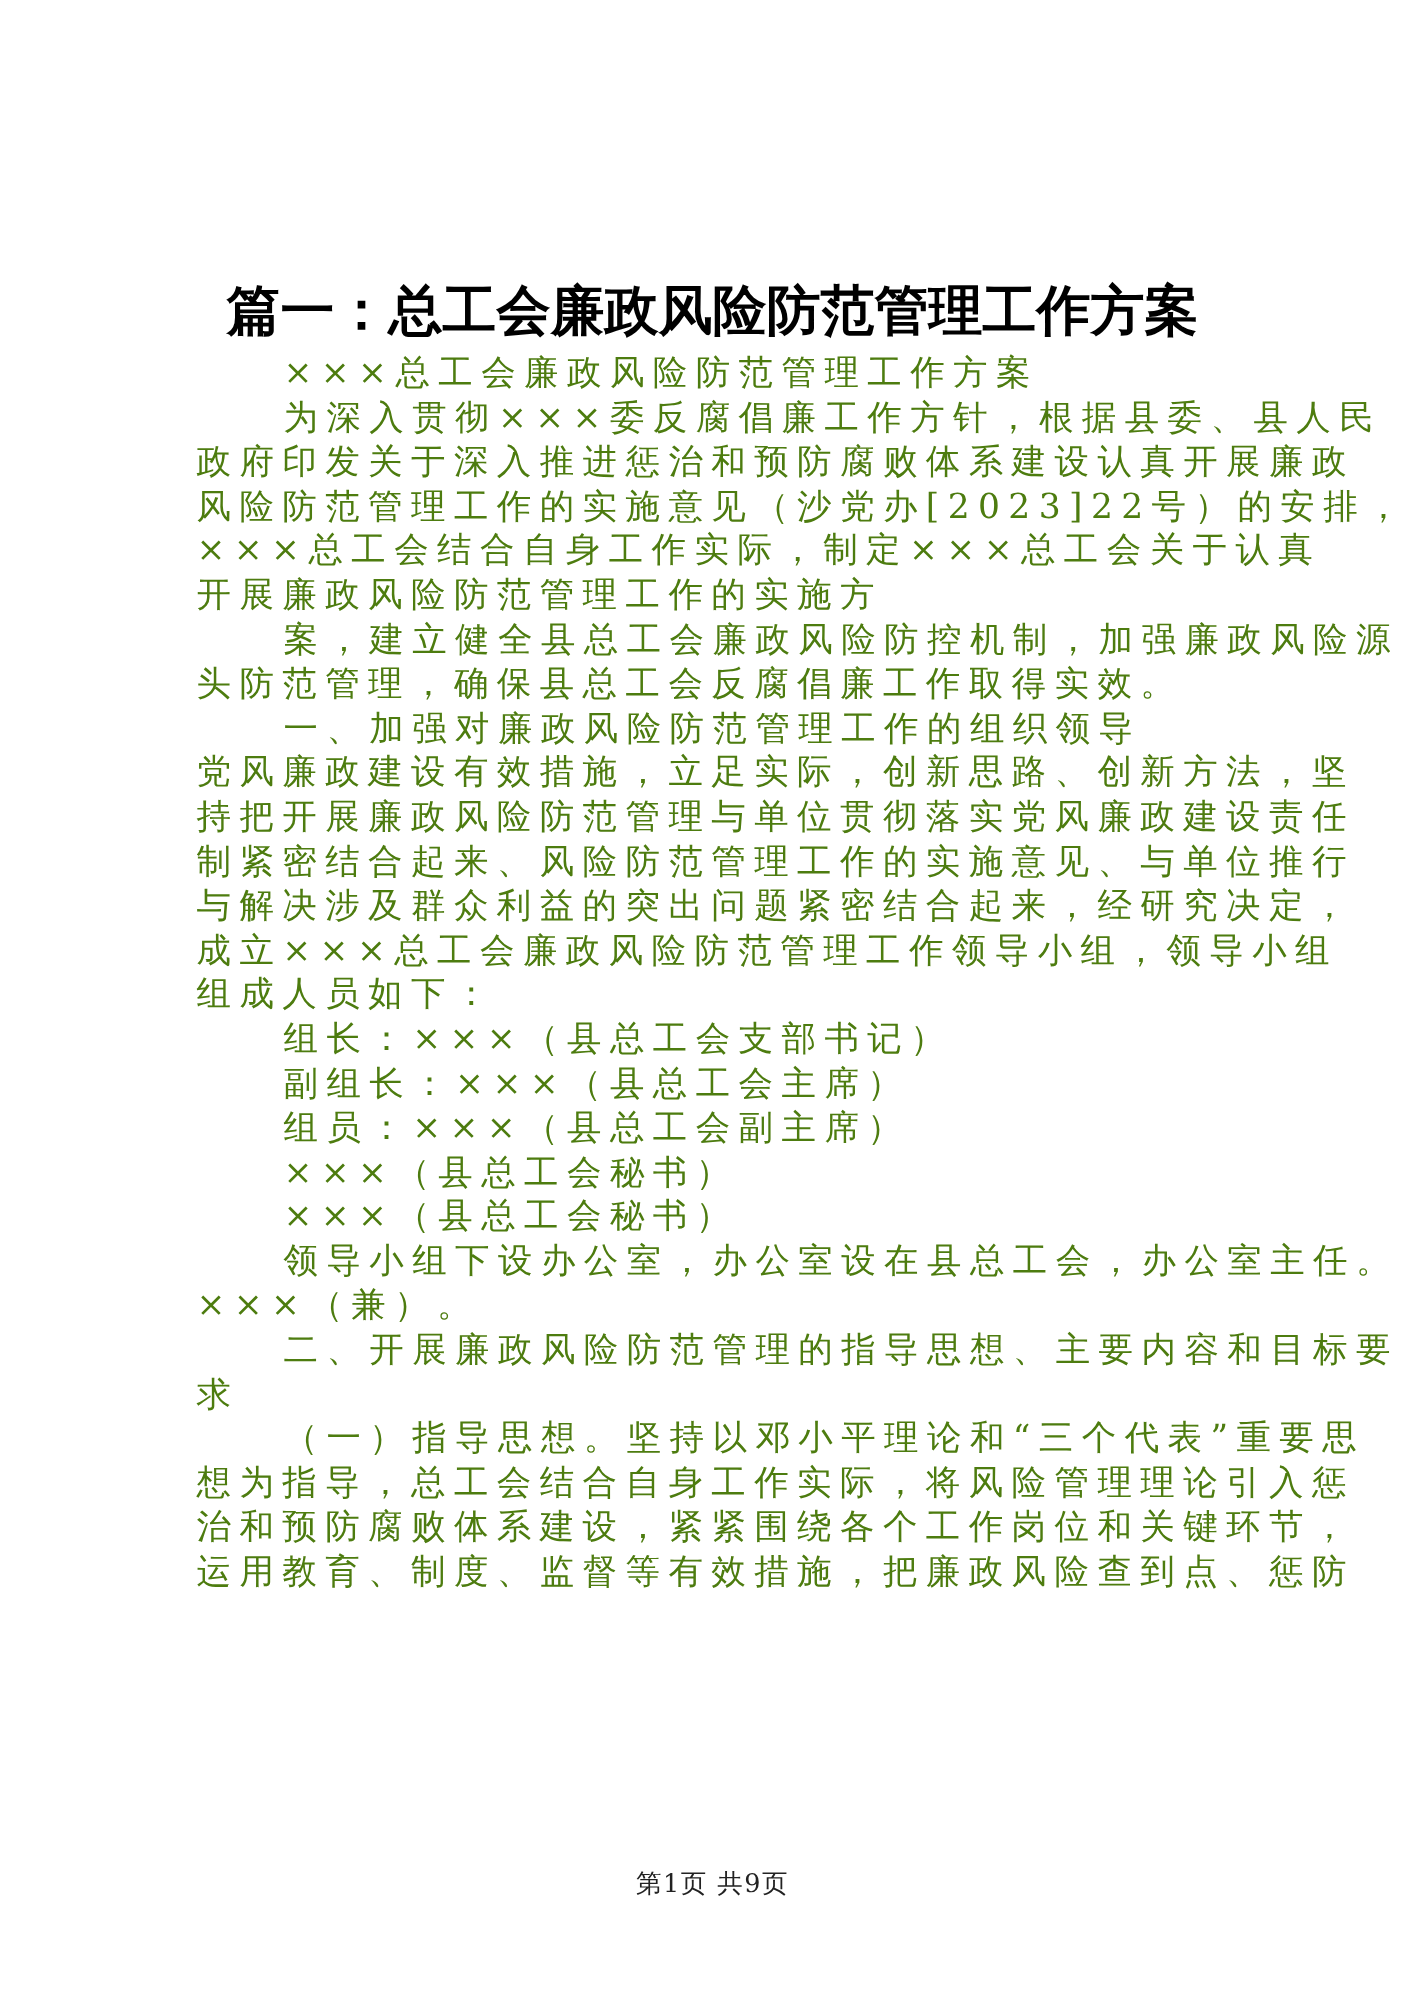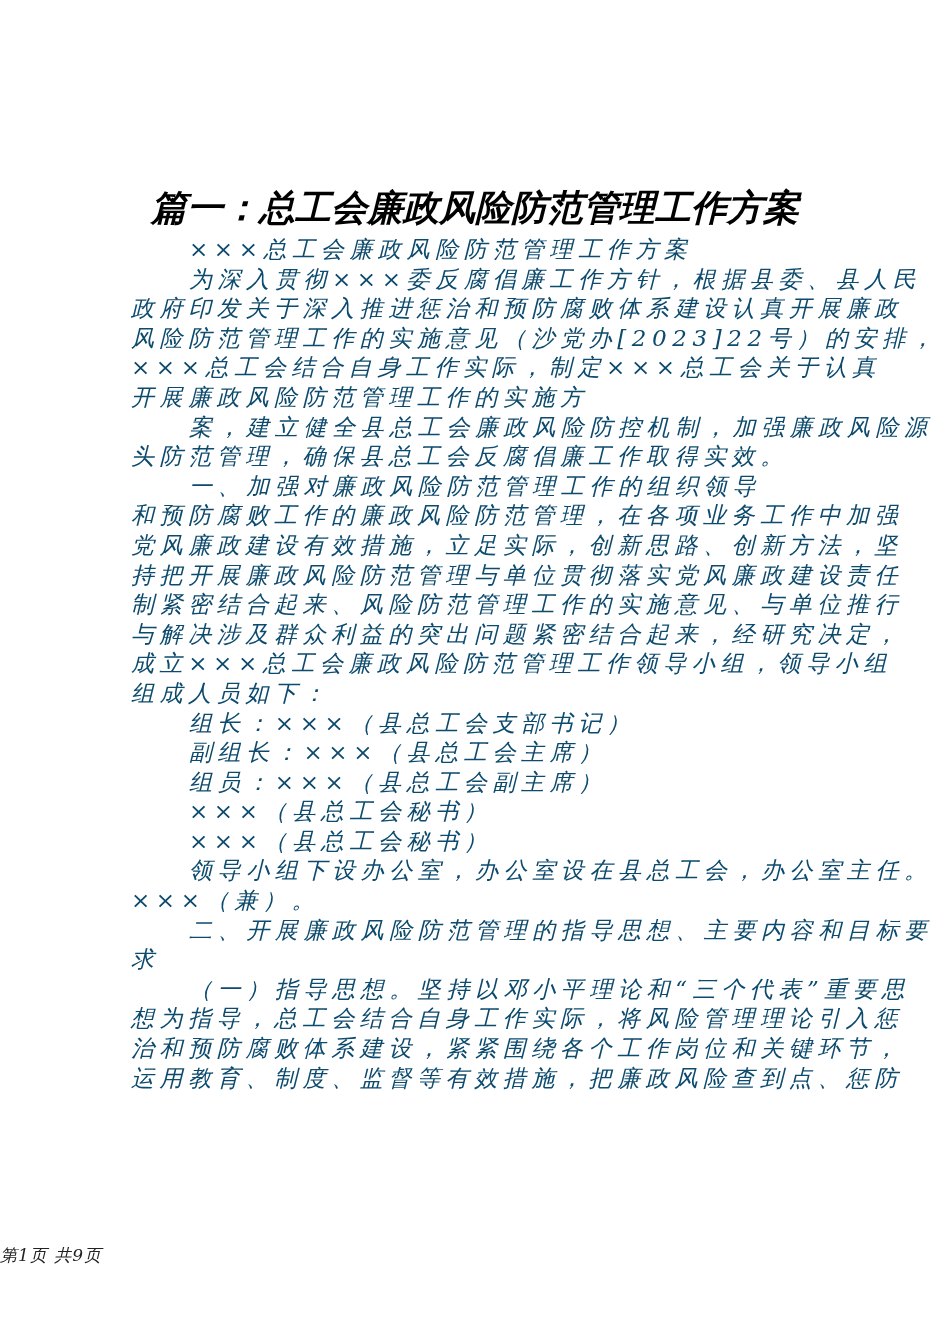--- a/index.html
+++ b/index.html
@@ -14,21 +14,20 @@
       overflow: hidden;
       font-family: "DejaVu Serif", "Liberation Serif", serif;
       color: #111111;
     }
     .page {
       position: absolute;
       left: 0; top: 0;
       width: 950px;
       height: 1344px;
       background: #ffffff;
-      font-style: italic;
     }
     .title {
       position: absolute;
       top: 186px;
       left: 0;
       width: 950px;
       text-align: center;
       font-family: "DejaVu Sans", "Liberation Sans", sans-serif;
       font-weight: bold;
       font-size: 36px;
@@ -38,36 +37,36 @@
       margin: 0;
     }
     .body-text {
       position: absolute;
       top: 235px;
       left: 131px;
       width: 700px;
       font-size: 23px;
       line-height: 29.6px;
       letter-spacing: 5.6px;
-      color: #0c4a6e;
+      color: #4d7c0f;
     }
     .line {
       display: block;
       white-space: nowrap;
       height: 29.6px;
     }
     .indent {
       padding-left: 58px;
     }
     .footer {
       position: absolute;
       top: 1244px;
       left: 0;
       width: 950px;
-      text-align: left;
+      text-align: center;
       font-size: 17px;
       color: #222222;
       letter-spacing: 1px;
     }
   </style>
 </head>
 <body>
 
 <div class="page">
   <h1 class="title">篇一：总工会廉政风险防范管理工作方案</h1>
@@ -75,21 +74,20 @@
   <div class="body-text" id="body-text">
       <span class="line indent">×××总工会廉政风险防范管理工作方案</span>
       <span class="line indent">为深入贯彻×××委反腐倡廉工作方针，根据县委、县人民</span>
       <span class="line">政府印发关于深入推进惩治和预防腐败体系建设认真开展廉政</span>
       <span class="line">风险防范管理工作的实施意见（沙党办[2023]22号）的安排，</span>
       <span class="line">×××总工会结合自身工作实际，制定×××总工会关于认真</span>
       <span class="line">开展廉政风险防范管理工作的实施方</span>
       <span class="line indent">案，建立健全县总工会廉政风险防控机制，加强廉政风险源</span>
       <span class="line">头防范管理，确保县总工会反腐倡廉工作取得实效。</span>
       <span class="line indent">一、加强对廉政风险防范管理工作的组织领导</span>
-      <span class="line">和预防腐败工作的廉政风险防范管理，在各项业务工作中加强</span>
       <span class="line">党风廉政建设有效措施，立足实际，创新思路、创新方法，坚</span>
       <span class="line">持把开展廉政风险防范管理与单位贯彻落实党风廉政建设责任</span>
       <span class="line">制紧密结合起来、风险防范管理工作的实施意见、与单位推行</span>
       <span class="line">与解决涉及群众利益的突出问题紧密结合起来，经研究决定，</span>
       <span class="line">成立×××总工会廉政风险防范管理工作领导小组，领导小组</span>
       <span class="line">组成人员如下：</span>
       <span class="line indent">组长：×××（县总工会支部书记）</span>
       <span class="line indent">副组长：×××（县总工会主席）</span>
       <span class="line indent">组员：×××（县总工会副主席）</span>
       <span class="line indent">×××（县总工会秘书）</span>

